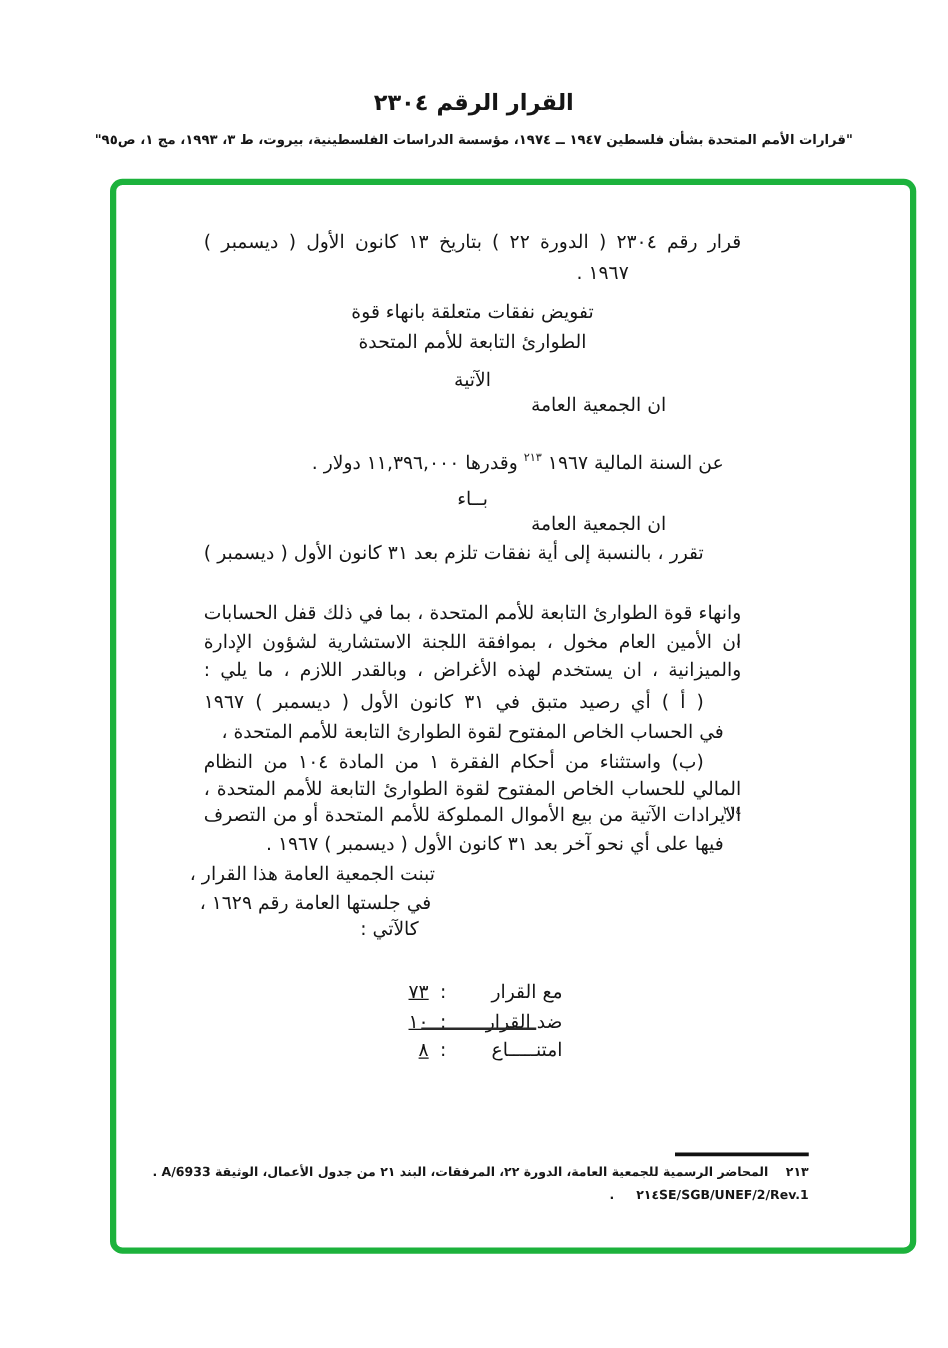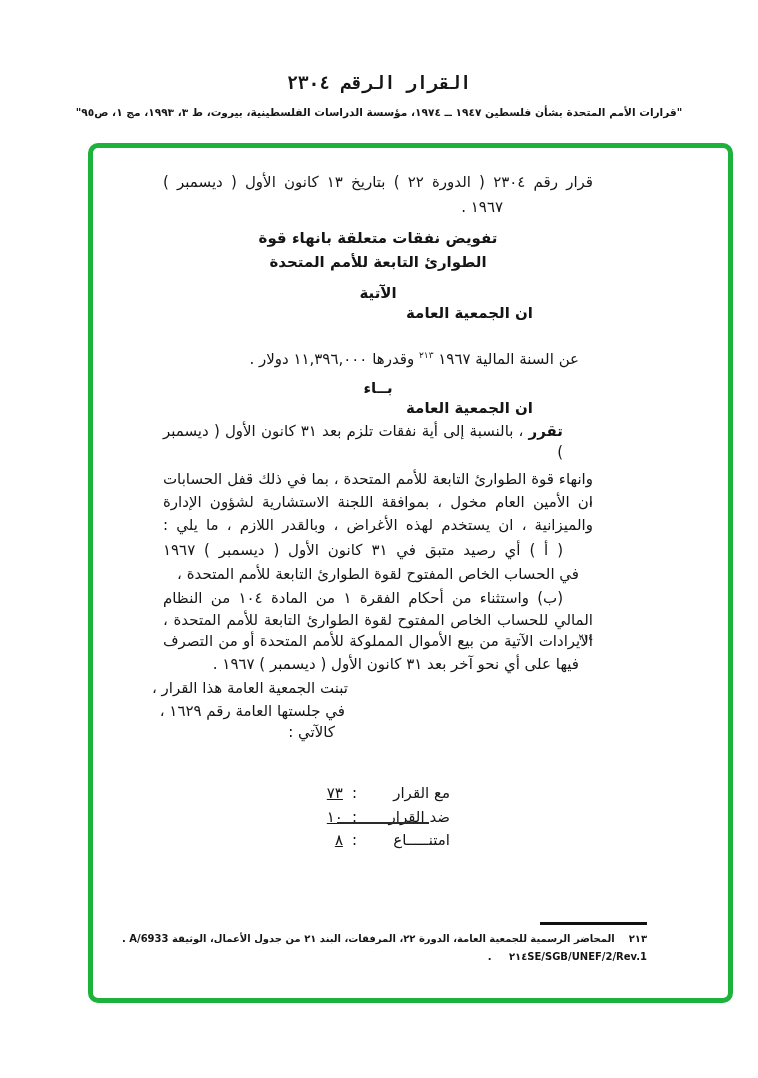--- a/index.html
+++ b/index.html
@@ -2,36 +2,36 @@
 <html lang="ar" dir="rtl"><head>
 <meta charset="utf-8">
 <style>
   html,body{margin:0;padding:0;background:#ffffff;}
   .page{
     position:relative;width:758px;height:1078px;background:#ffffff;
     font-family:"DejaVu Sans", sans-serif;color:#151515;direction:rtl;overflow:hidden;
   }
   .doc-title{
     position:absolute;top:72px;left:0;right:0;text-align:center;
-    font-size:18px;font-weight:bold;letter-spacing:0.5px;font-family:Liberation Mono, monospace;
+    font-size:18px;font-weight:bold;letter-spacing:0.5px;
   }
   .doc-source{
     position:absolute;top:106px;left:0;right:0;text-align:center;
     font-size:10.6px;font-weight:bold;white-space:nowrap;
   }
   .green-box{
     position:absolute;left:88px;top:143px;width:635px;height:850px;
     border:5px solid #1cb23c;border-radius:10px;background:#ffffff;
   }
-  .ln{position:absolute;font-size:15px;line-height:21px;}
+  .ln{position:absolute;font-size:15px;line-height:21px;margin-top:11px;}
   .jst{right:165px;width:430px;text-align:justify;text-align-last:justify;-moz-text-align-last:justify;}
   .jst-ind{right:195px;width:400px;text-align:justify;text-align-last:justify;-moz-text-align-last:justify;}
   .rt{right:179px;white-space:nowrap;text-align:center;}
   .ctr{right:165px;width:430px;text-align:center;}
-  .b{font-weight:bold;}
+  .b{font-weight:normal;}
   .sup{font-size:9px;vertical-align:super;line-height:0;}
   .vote{position:absolute;right:308px;display:flex;align-items:baseline;font-size:15px;}
   .vote-label{display:inline-block;width:84px;text-align:right;white-space:nowrap;margin-top:36px;}
   .vote-colon{display:inline-block;margin:0 9px;}
   .vote-value{display:inline-block;white-space:nowrap;text-decoration:underline;}
   .vote-rule{position:absolute;left:337px;top:822px;width:92px;border-top:2px solid #2a2a2a;}
   .fn-bar{position:absolute;left:540px;top:922px;width:107px;height:3px;background:#111;}
   .footnote{position:absolute;right:111px;font-size:10px;font-weight:bold;white-space:nowrap;direction:rtl;}
   .fn-num{margin-left:14px;}
 </style>

